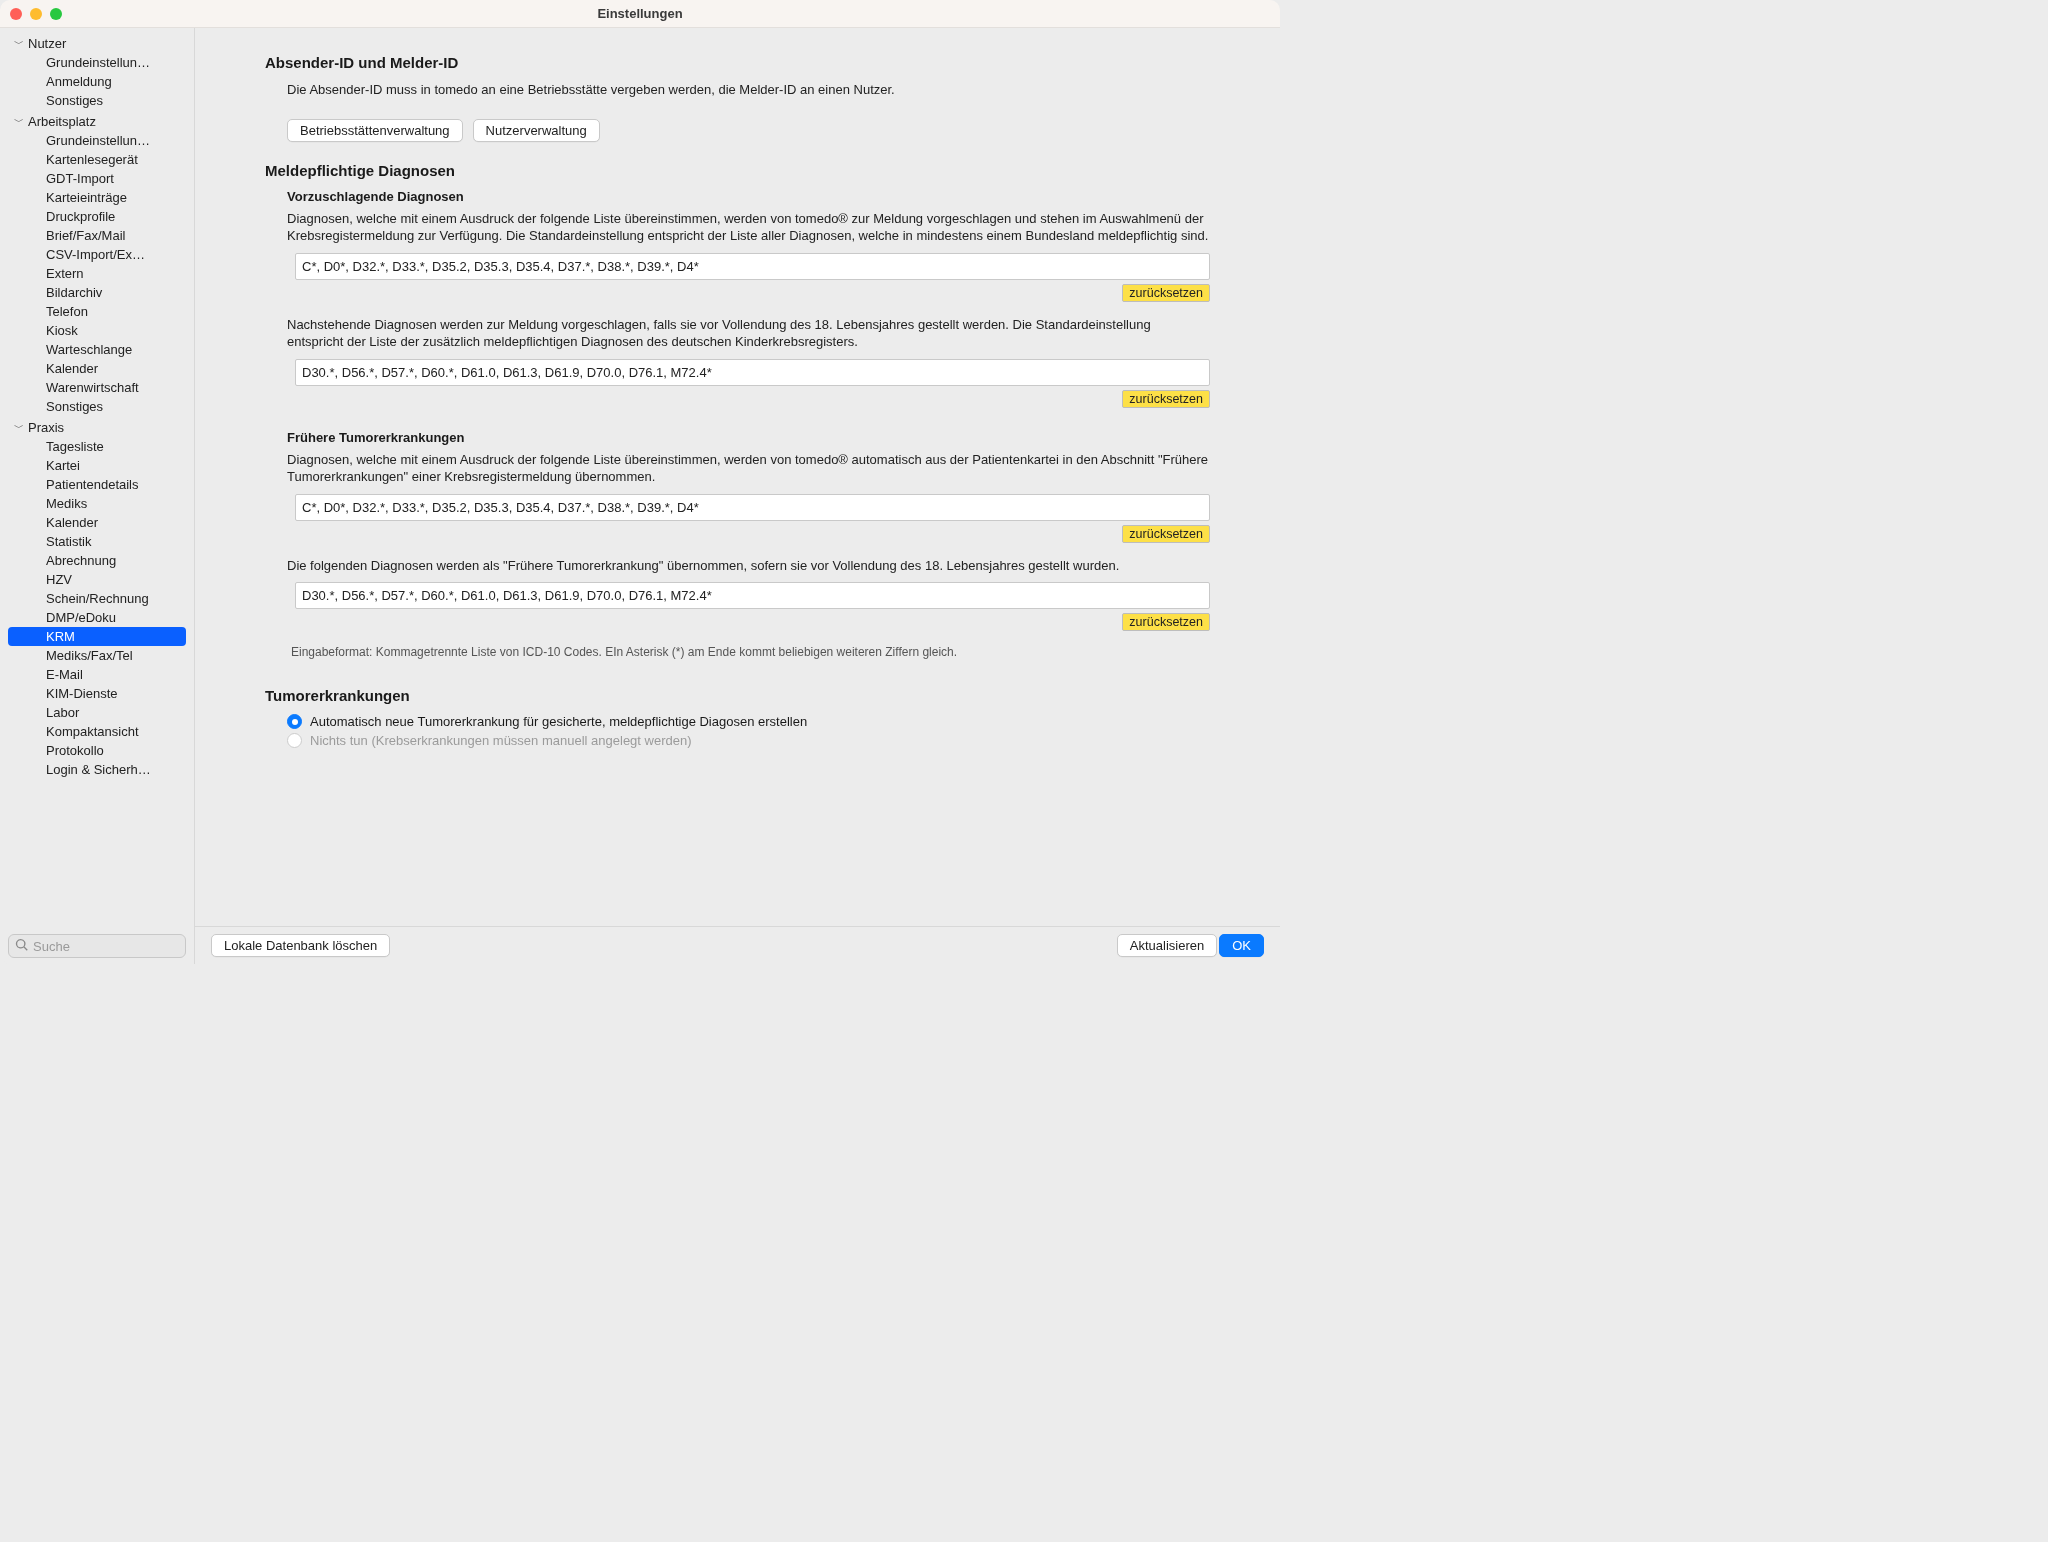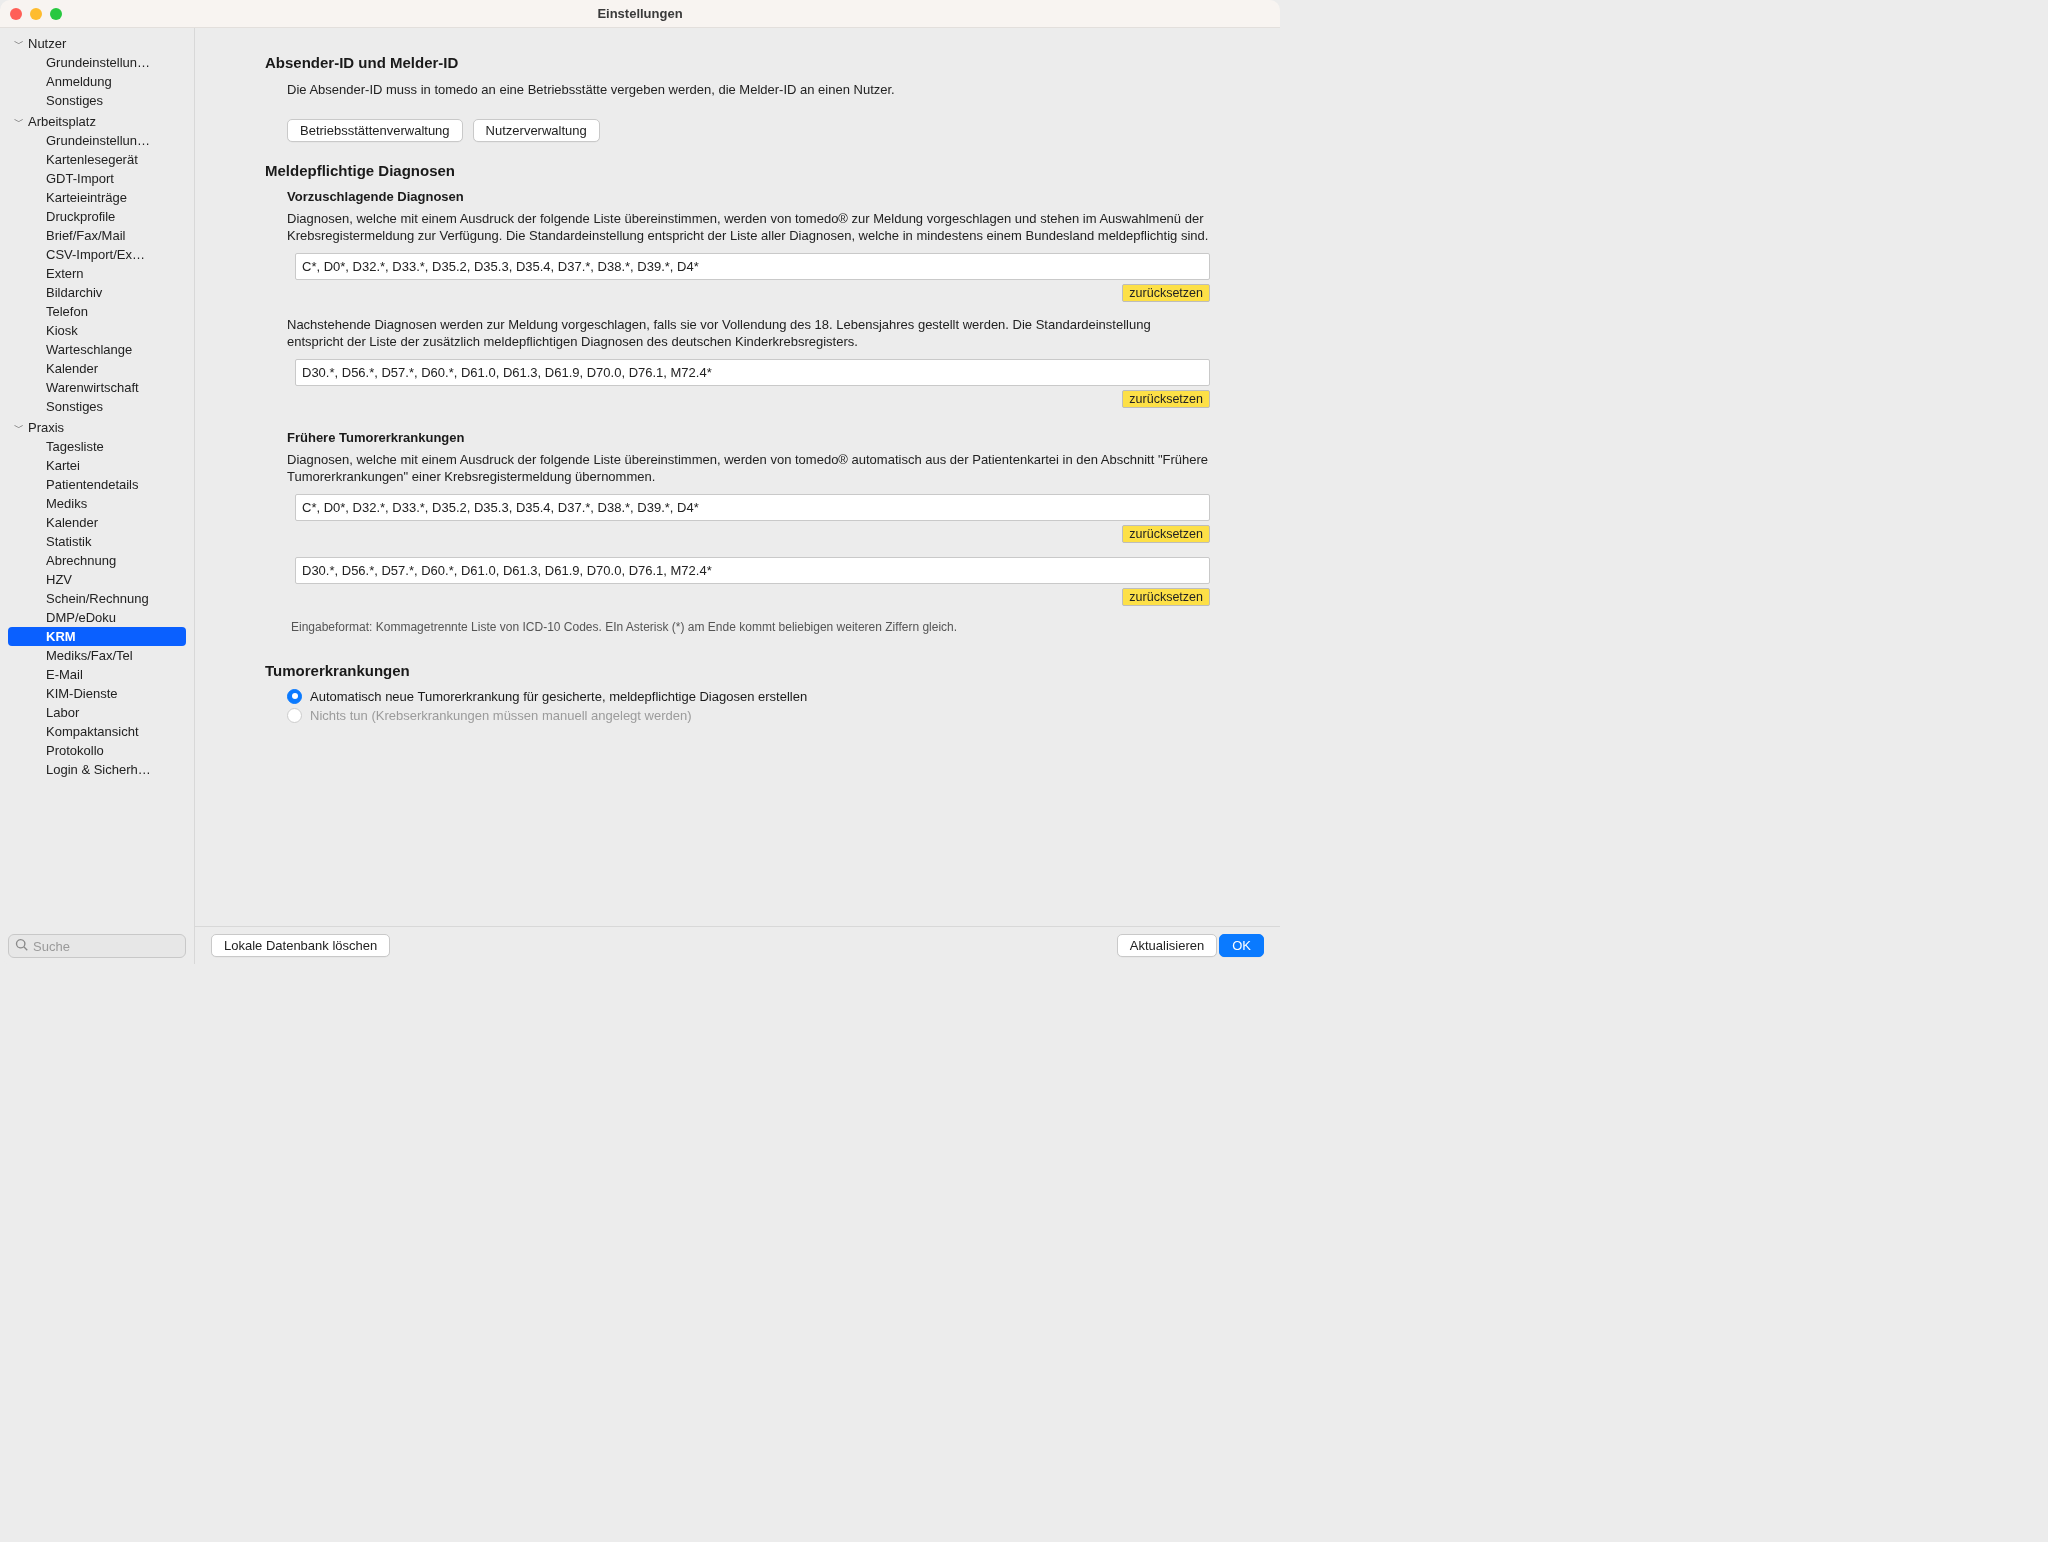--- a/index.html
+++ b/index.html
@@ -79,21 +79,20 @@
   text-overflow: ellipsis;
   cursor: default;
   color: #222;
 }
 .tree-item.selected {
   background: #0a60ff;
   color: #fff;
   border-radius: 4px;
   margin: 0 8px;
   padding-left: 38px;
-  font-weight: bold;
 }
 .search-wrap {
   padding: 6px 8px;
 }
 .search {
   display: flex;
   align-items: center;
   background: #fff0;
   border: 1px solid #c8c8c8;
   border-radius: 6px;
@@ -342,20 +341,21 @@
           <div class="section-h4" style="margin-top:22px">Frühere Tumorerkrankungen</div>
           <div class="desc">Diagnosen, welche mit einem Ausdruck der folgende Liste übereinstimmen, werden von tomedo® automatisch aus der Patientenkartei in den Abschnitt "Frühere Tumorerkrankungen" einer Krebsregistermeldung übernommen.</div>
 
           <div class="field-block">
             <input class="text-field" type="text" value="C*, D0*, D32.*, D33.*, D35.2, D35.3, D35.4, D37.*, D38.*, D39.*, D4*" style="">
             <div class="reset-row">
               <button class="reset-btn">zurücksetzen</button>
             </div>
           </div>
 
+          <div class="desc">Die folgenden Diagnosen werden als "Frühere Tumorerkrankung" übernommen, sofern sie vor Vollendung des 18. Lebensjahres gestellt wurden.</div>
 
           <div class="field-block">
             <input class="text-field" type="text" value="D30.*, D56.*, D57.*, D60.*, D61.0, D61.3, D61.9, D70.0, D76.1, M72.4*" style="">
             <div class="reset-row">
               <button class="reset-btn">zurücksetzen</button>
             </div>
           </div>
 
           <div class="hint">Eingabeformat: Kommagetrennte Liste von ICD-10 Codes. EIn Asterisk (*) am Ende kommt beliebigen weiteren Ziffern gleich.</div>
         </div>

